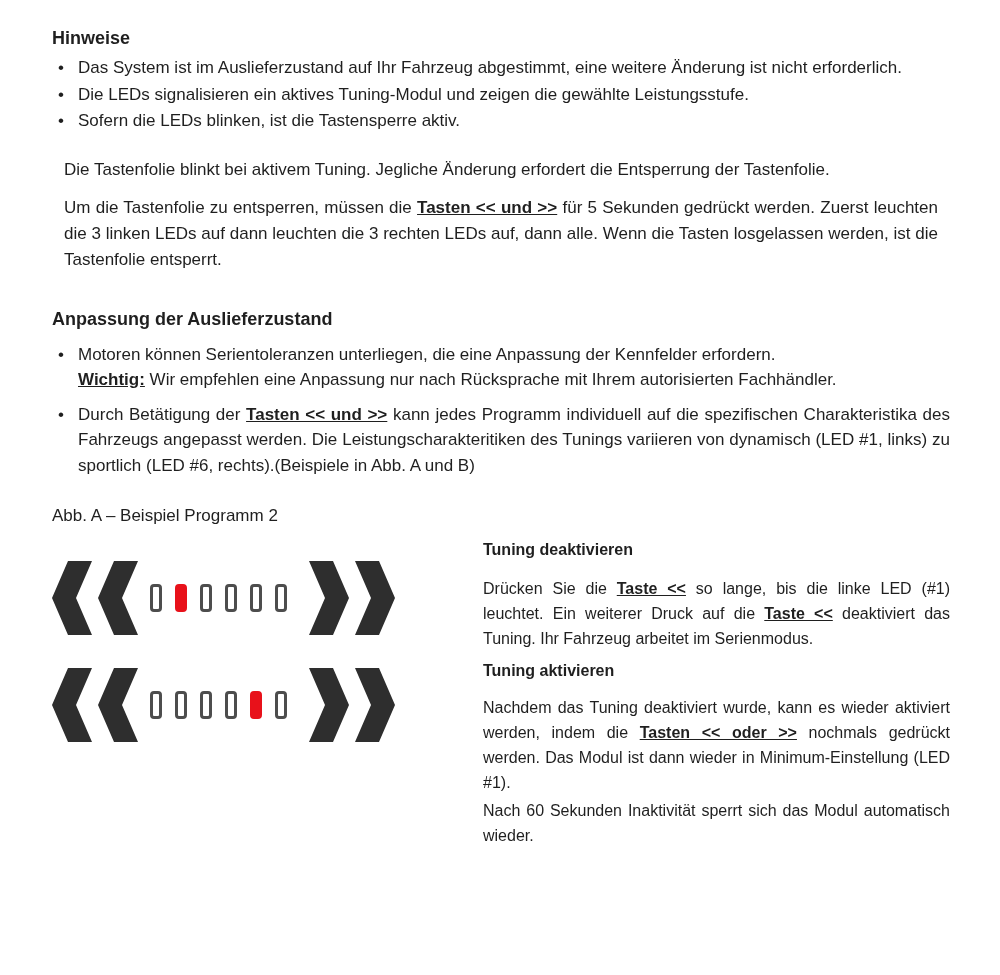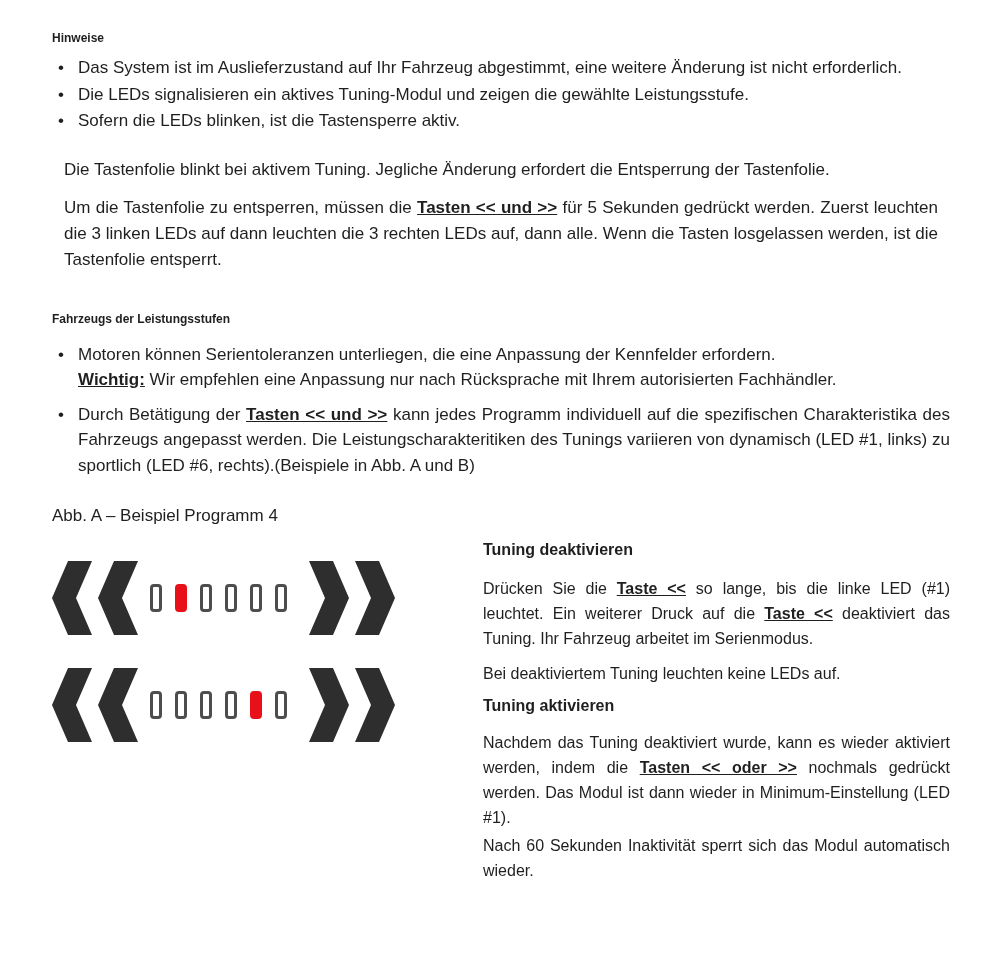--- a/index.html
+++ b/index.html
@@ -12,21 +12,21 @@
   *{box-sizing:border-box;}
   html,body{margin:0;padding:0;}
   body{
     width:1000px;height:975px;overflow:hidden;background:#ffffff;
     padding:28px 50px 0 52px;
     font-family:"Liberation Sans",sans-serif;
     color:var(--text);
     font-size:17px;
   }
   b{font-weight:bold;text-decoration:underline;}
-  .doc-h{font-weight:bold;font-size:12px;line-height:20px;margin:0 0 7px 0;}
+  .doc-h{font-weight:bold;font-size:18px;line-height:20px;margin:0 0 7px 0;}
   .h-entsperren{margin-top:23px;margin-bottom:0;}
   .h-anpassung{margin-top:36px;margin-bottom:0;}
   ul.doc-list{margin:0;padding:0;list-style:none;}
   ul.doc-list li{
     position:relative;padding-left:26px;line-height:26.5px;text-align:justify;
   }
   ul.doc-list li::before{
     content:"\2022";position:absolute;left:6px;top:0;
   }
   ul.anp{margin-top:13px;}
@@ -68,30 +68,30 @@
   <h2 class="doc-h">Hinweise</h2>
   <ul class="doc-list">
     <li><span>Das System ist im Auslieferzustand auf Ihr Fahrzeug abgestimmt, eine weitere Änderung ist nicht erforderlich.</span></li>
     <li><span>Die LEDs signalisieren ein aktives Tuning-Modul und zeigen die gewählte Leistungsstufe.</span></li>
     <li><span>Sofern die LEDs blinken, ist die Tastensperre aktiv.</span></li>
   </ul>
 
   <p class="para p-first"><span>Die Tastenfolie blinkt bei aktivem Tuning. Jegliche Änderung erfordert die Entsperrung der Tastenfolie.</span></p>
   <p class="para just"><span>Um die Tastenfolie zu entsperren, müssen die </span><b>Tasten &lt;&lt; und &gt;&gt;</b><span> für 5 Sekunden gedrückt werden. Zuerst leuchten die 3 linken LEDs auf dann leuchten die 3 rechten LEDs auf, dann alle. Wenn die Tasten losgelassen werden, ist die Tastenfolie entsperrt.</span></p>
 
-  <h2 class="doc-h h-anpassung">Fahrzeugs der Leistungsstufen</h2>
+  <h2 class="doc-h h-anpassung">Anpassung der Auslieferzustand</h2>
   <ul class="doc-list anp">
     <li class="no-just"><span>Motoren können Serientoleranzen unterliegen, die eine Anpassung der Kennfelder erfordern.</span><br><b>Wichtig:</b><span> Wir empfehlen eine Anpassung nur nach Rücksprache mit Ihrem autorisierten Fachhändler.</span></li>
     <li><span>Durch Betätigung der </span><b>Tasten &lt;&lt; und &gt;&gt;</b><span> kann jedes Programm individuell auf die spezifischen Charakteristika des Fahrzeugs angepasst werden. Die Leistungscharakteritiken des Tunings variieren von dynamisch (LED #1, links) zu sportlich (LED #6, rechts).(Beispiele in Abb. A und B)</span></li>
   </ul>
 
   <div class="bottom">
 
     <div class="lcol">
-      <p class="abb-label">Abb. A – Beispiel Programm 4</p>
+      <p class="abb-label">Abb. A – Beispiel Programm 2</p>
       <div class="fig fig-a">
         <svg width="88" height="74" viewBox="0 0 88 74">
           <polygon points="16,0 40,0 24,37 40,74 16,74 0,37" fill="var(--chevron)"></polygon>
           <polygon points="62,0 86,0 70,37 86,74 62,74 46,37" fill="var(--chevron)"></polygon>
         </svg>
         <div class="led-strip">
             <div class="led"></div>
             <div class="led on"></div>
             <div class="led"></div>
             <div class="led"></div>
@@ -120,21 +120,20 @@
         <svg width="88" height="74" viewBox="0 0 88 74">
           <polygon points="26,0 2,0 18,37 2,74 26,74 42,37" fill="var(--chevron)"></polygon>
           <polygon points="72,0 48,0 64,37 48,74 72,74 88,37" fill="var(--chevron)"></polygon>
         </svg>
       </div>
     </div>
 
     <div class="rcol">
       <h2 class="doc-h h-deakt">Tuning deaktivieren</h2>
       <p class="rp1"><span>Drücken Sie die </span><b>Taste &lt;&lt;</b><span> so lange, bis die linke LED (#1) leuchtet. Ein weiterer Druck auf die </span><b>Taste &lt;&lt;</b><span> deaktiviert das Tuning. Ihr Fahrzeug arbeitet im Serienmodus.</span></p>
-      <p class="rp2"><span>Bei deaktiviertem Tuning leuchten keine LEDs auf.</span></p>
 
       <h2 class="doc-h h-akt">Tuning aktivieren</h2>
       <p class="rp3"><span>Nachdem das Tuning deaktiviert wurde, kann es wieder aktiviert werden, indem die </span><b>Tasten &lt;&lt; oder &gt;&gt;</b><span> nochmals gedrückt werden. Das Modul ist dann wieder in Minimum-Einstellung (LED #1).</span></p>
       <p class="rp4"><span>Nach 60 Sekunden Inaktivität sperrt sich das Modul automatisch wieder.</span></p>
     </div>
 
   </div>
 </div>
 
 </body></html>

